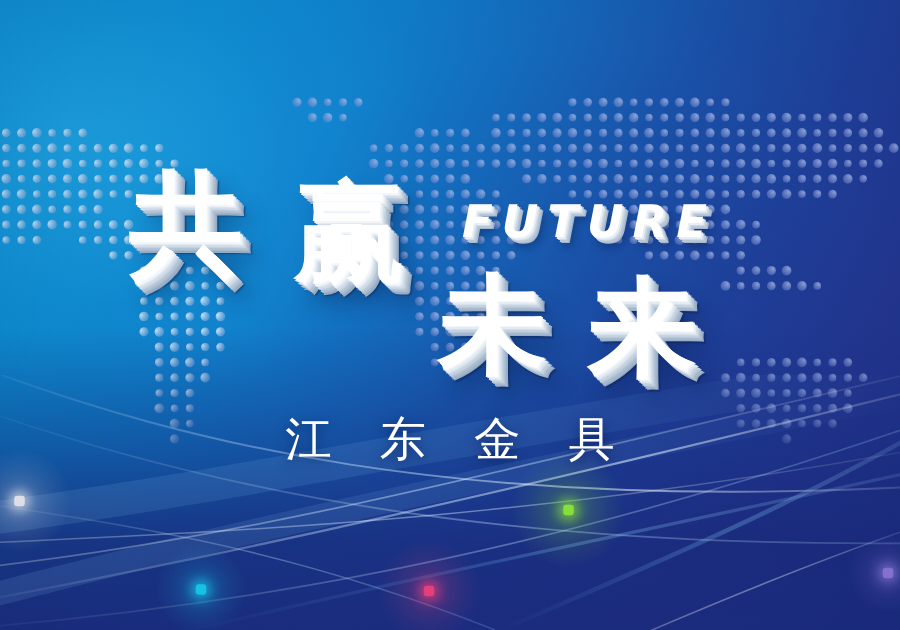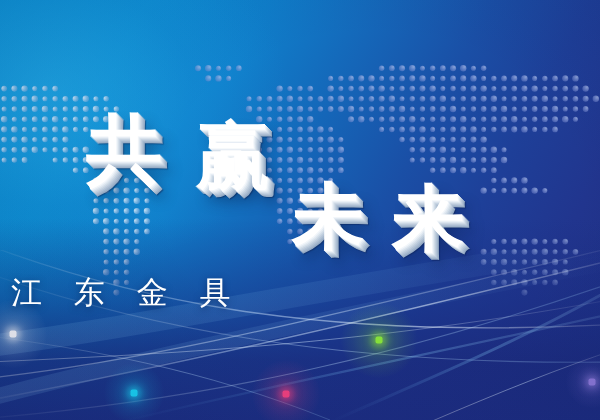--- a/index.html
+++ b/index.html
@@ -162,20 +162,21 @@
       3px 3px 0 #b9c8d9,
       4px 4px 0 #a6b7cc,
       5px 6px 6px rgba(8,24,70,0.45);
   }
 
   #subtitle {
     position: absolute;
     left: 0;
     top: 272px;
     width: 600px;
+    text-align: center;
     font-family: "DejaVu Sans", "Liberation Sans", sans-serif;
     font-size: 31px;
     letter-spacing: 11px;
     text-indent: 11px;
     color: #ffffff;
     text-shadow: 0 2px 7px rgba(6,18,60,0.55);
   }
 </style>
 </head>
 <body>
@@ -768,16 +769,17 @@
       </div>
     </div>
 
   <div class="layer" id="grad-vignette"></div>
 
   <div id="headline">
     <span class="cn-3d" id="cn-gong">共</span>
     <span class="cn-3d" id="cn-ying">赢</span>
     <span class="cn-3d" id="cn-wei">未</span>
     <span class="cn-3d" id="cn-lai">来</span>
+    <span id="future">FUTURE</span>
     <div id="subtitle">江 东 金 具</div>
   </div>
 
 </div>
 
 </body></html>

